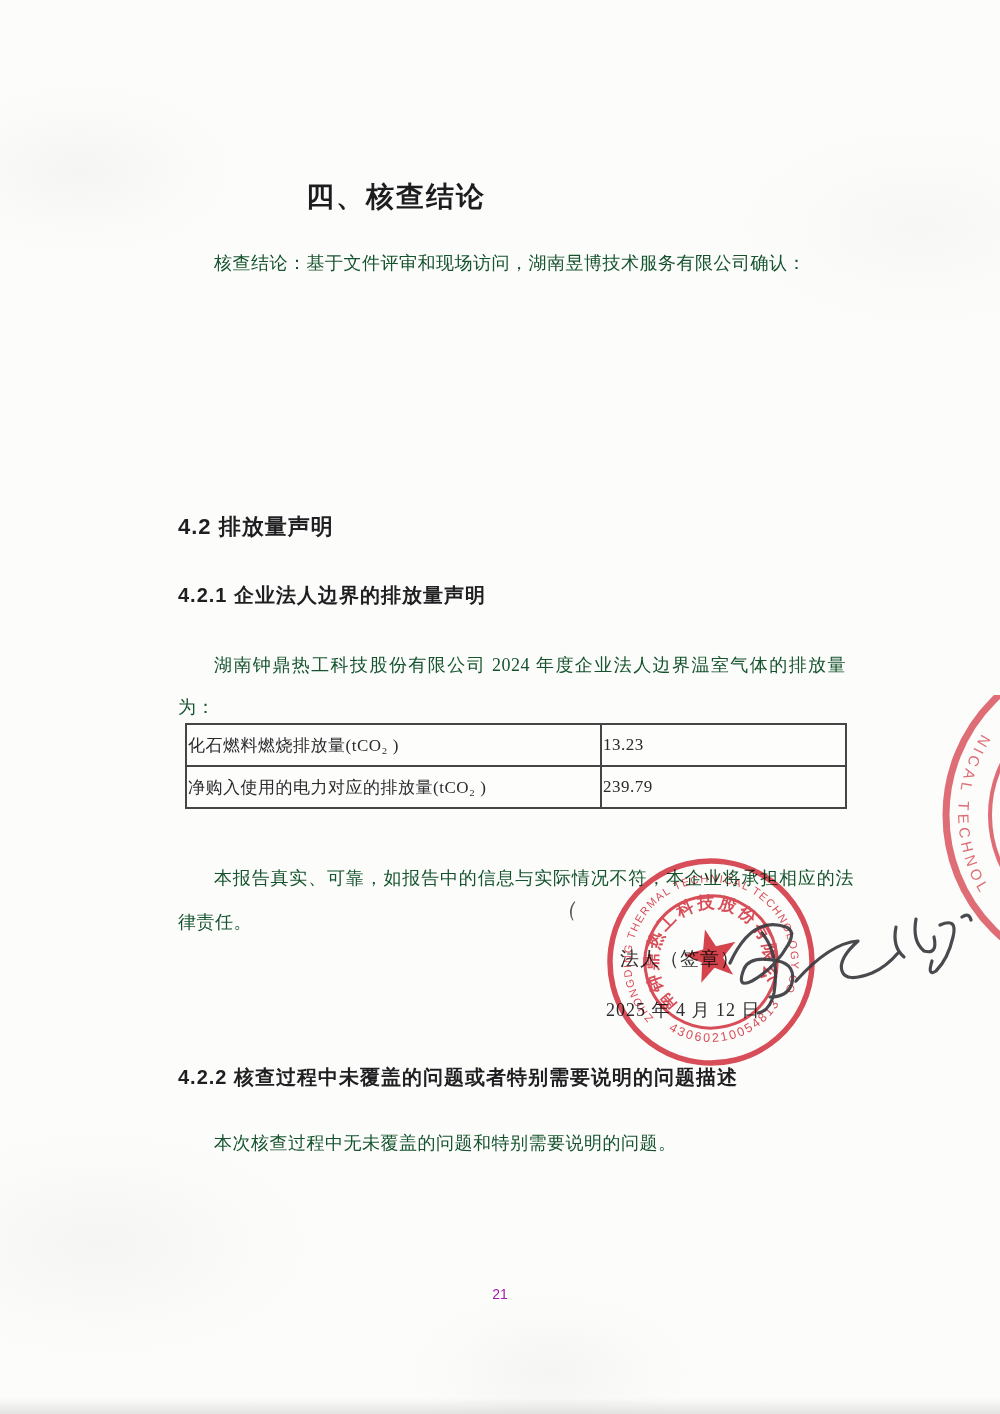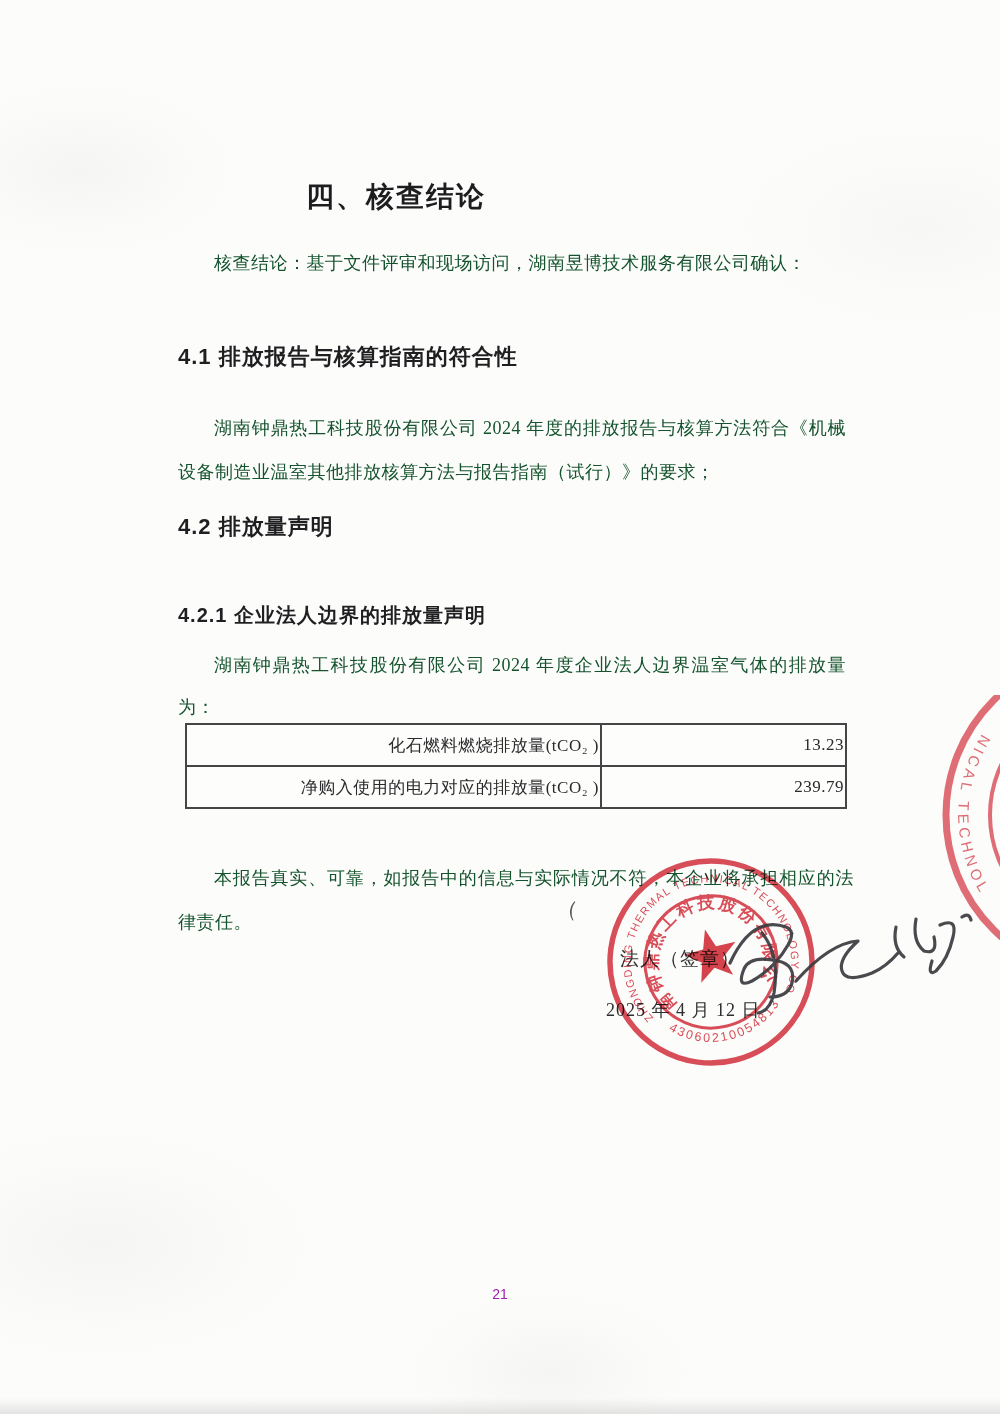--- a/index.html
+++ b/index.html
@@ -34,27 +34,27 @@
   .body-text{
     left:178px;width:668px;font-size:18px;line-height:44px;
     text-align:justify;text-indent:2em;color:#14532d;letter-spacing:.5px;
   }
   .intro{top:248px;line-height:30px;}
   .h-sec{
     left:178px;font-family:"Liberation Sans","DejaVu Sans",sans-serif;
     font-weight:bold;color:#1f1f21;letter-spacing:1px;white-space:nowrap;
   }
   .h1-size{font-size:22px;}
-  .h2-size{font-size:20px;margin-top:20px;}
+  .h2-size{font-size:20px;}
   .emission-table{
     top:723px;left:185px;width:660px;border-collapse:collapse;
     font-size:17px;color:#2b2b2d;table-layout:fixed;
   }
   .emission-table td{
-    border:2px solid #454547;height:38px;text-align:right;vertical-align:middle;
+    border:2px solid #454547;height:38px;text-align:left;vertical-align:middle;
     letter-spacing:.5px;background:rgba(255,255,255,.35);
   }
   .col-label{width:415px;}
   .col-value{width:245px;}
   .legal-label{top:946px;left:620px;font-size:19px;letter-spacing:1px;color:#333;}
   .sig-date{top:998px;left:606px;font-size:18px;letter-spacing:1px;color:#2f2f31;}
   .paren-mark{top:894px;left:556px;font-size:22px;color:#55545a;transform:rotate(6deg);}
   .page-num{top:1286px;left:0;width:1000px;text-align:center;font-size:14px;color:#a21caf;
     font-family:"Liberation Sans","DejaVu Sans",sans-serif;}
   .seal{
@@ -70,22 +70,20 @@
 </style>
 </head>
 <body>
 
 <div class="page">
 
   <div class="abs doc-title">四、核查结论</div>
 
   <div class="abs body-text intro">核查结论：基于文件评审和现场访问，湖南昱博技术服务有限公司确认：</div>
 
-  <div class="abs h-sec h1-size" style="top:342px;">4.1 排放报告与核算指南的符合性</div>
-  <div class="abs body-text" style="top:406px;">湖南钟鼎热工科技股份有限公司 2024 年度的排放报告与核算方法符合《机械设备制造业温室其他排放核算方法与报告指南（试行）》的要求；</div>
 
   <div class="abs h-sec h1-size" style="top:512px;text-align:center;">4.2 排放量声明</div>
 
   <div class="abs h-sec h2-size" style="top:582px;">4.2.1 企业法人边界的排放量声明</div>
   <div class="abs body-text" style="top:644px;line-height:42px;">湖南钟鼎热工科技股份有限公司 2024 年度企业法人边界温室气体的排放量为：</div>
 
   <table class="abs emission-table">
     <colgroup>
         <col class="col-label">
         <col class="col-value">
@@ -148,16 +146,18 @@
     <g fill="none" stroke="#3b3a40" stroke-width="3.2" stroke-linecap="round" stroke-linejoin="round" opacity=".92">
       <path d="M30,78 Q52,30 86,42 Q96,46 88,60 Q74,84 52,96 Q36,104 44,84 Q50,70 78,76 Q96,80 92,98 Q88,112 70,112"></path>
       <path d="M62,48 Q80,70 74,108 Q70,126 58,128"></path>
       <path d="M96,96 Q130,58 158,56 Q138,74 142,86 Q146,98 172,88 Q186,82 198,68"></path>
       <path d="M196,42 Q192,62 204,72 M216,34 Q212,56 224,66 Q238,70 234,52"></path>
       <path d="M240,40 Q258,32 253,52 Q248,74 236,86 Q227,92 232,76"></path>
       <path d="M262,32 q7,-5 9,3"></path>
     </g>
   </svg>
 
+  <div class="abs h-sec h2-size" style="top:1064px;">4.2.2 核查过程中未覆盖的问题或者特别需要说明的问题描述</div>
+  <div class="abs body-text" style="top:1122px;line-height:42px;">本次核查过程中无未覆盖的问题和特别需要说明的问题。</div>
 
   <div class="abs page-num">21</div>
 
 </div>
 
 </body></html>

